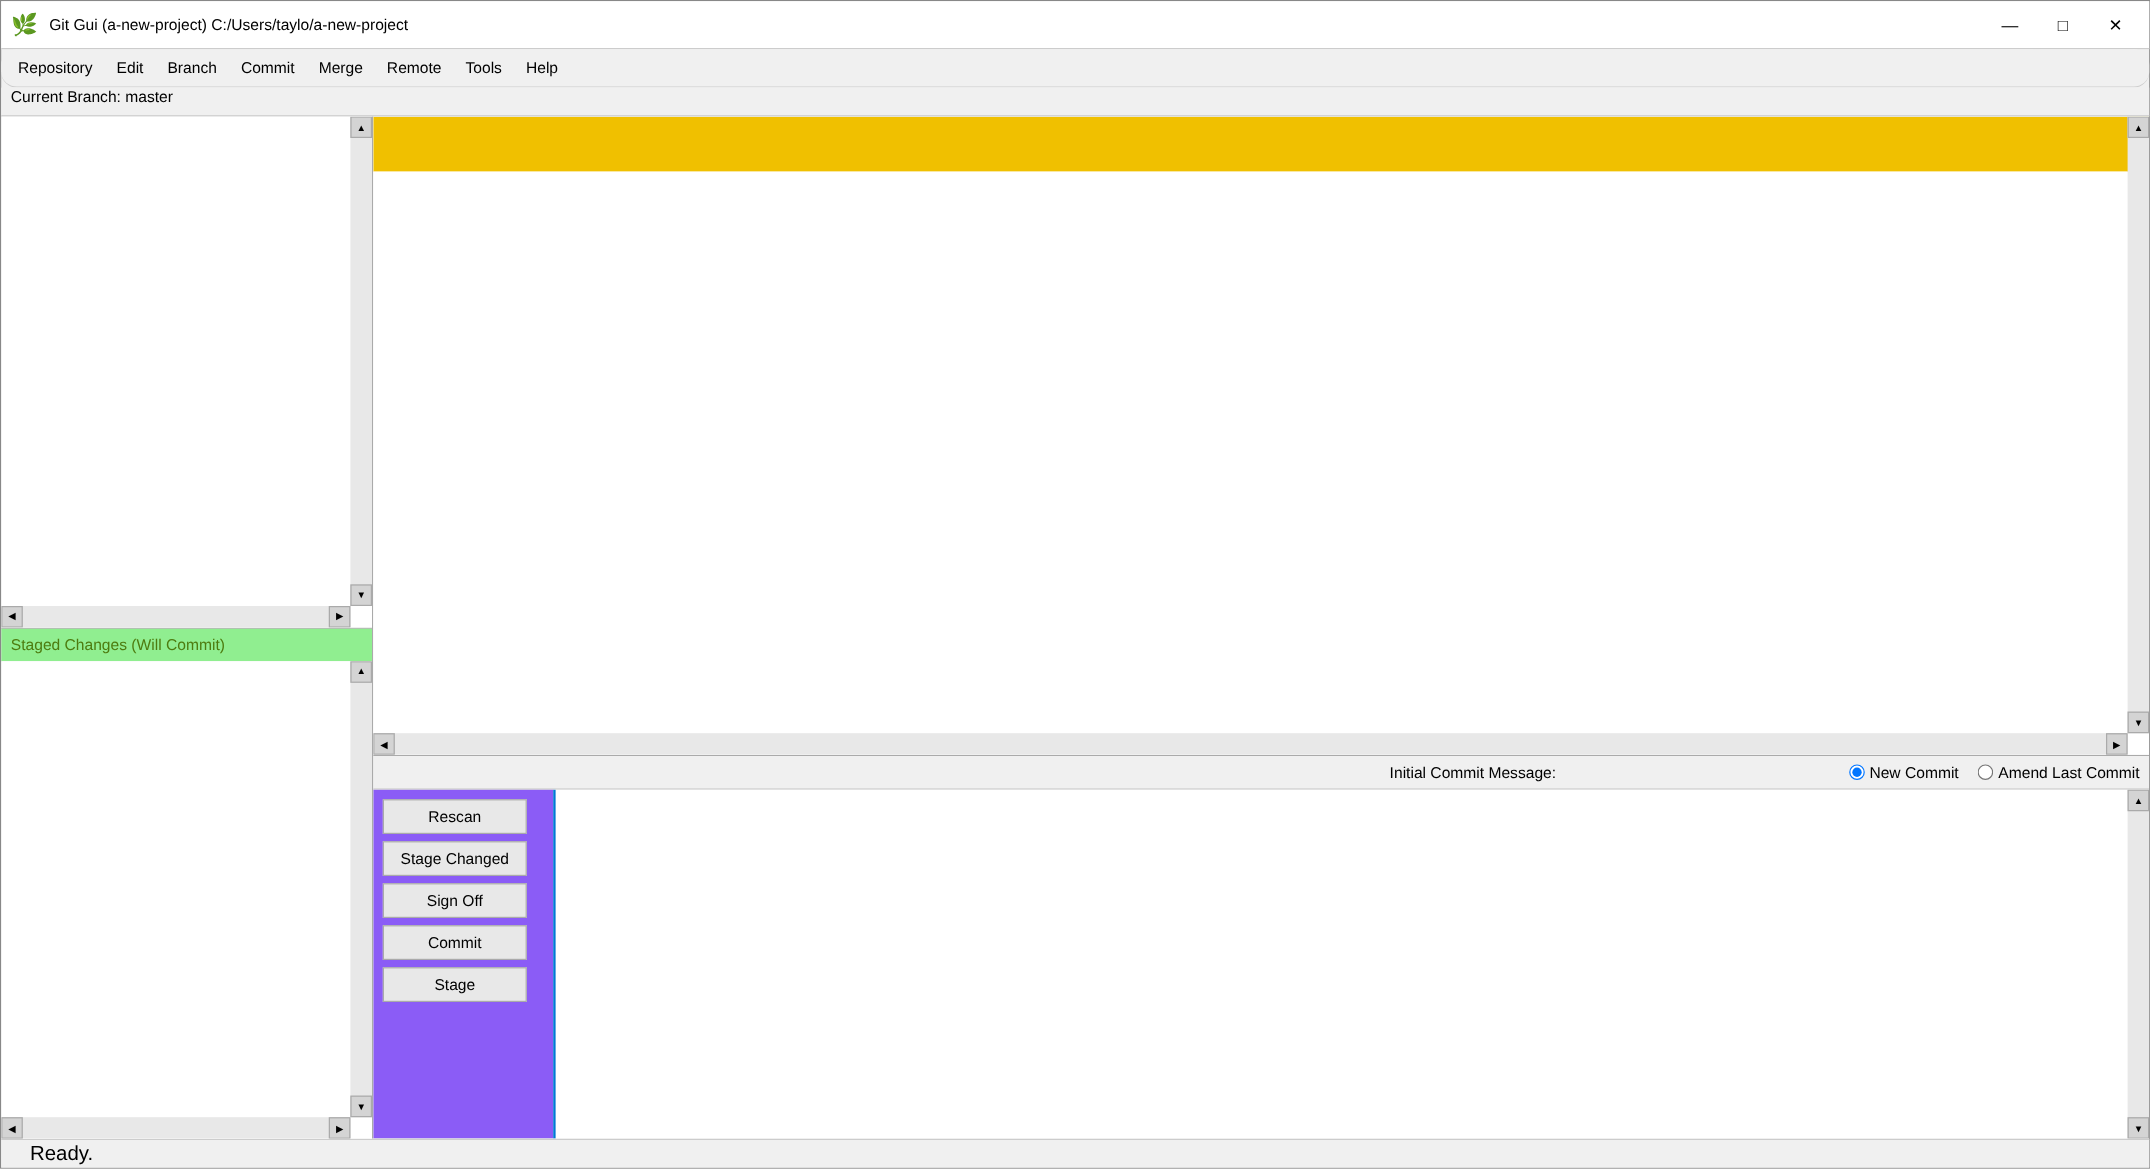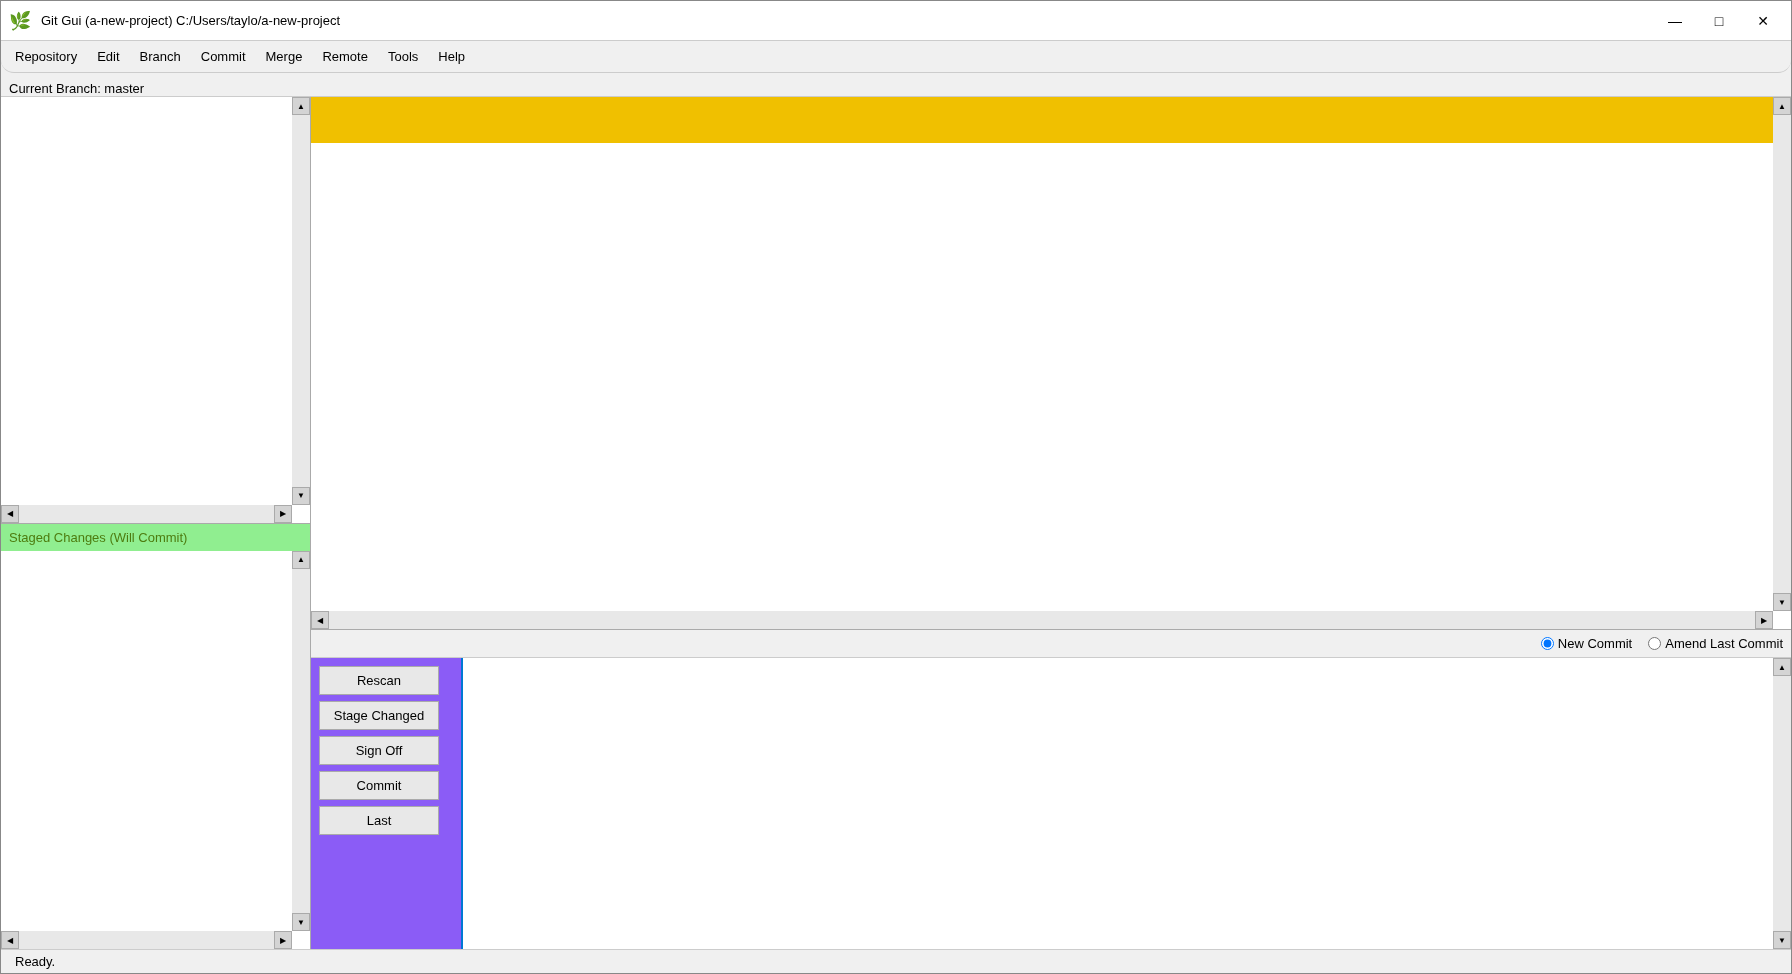--- a/index.html
+++ b/index.html
@@ -91,21 +91,21 @@
       padding: 4px 10px;
       cursor: pointer;
       font-size: 13px;
       color: #000;
     }
 
     .status-bar-top {
       background: #f0f0f0;
       height: 24px;
       display: flex;
-      align-items: flex-end;
+      align-items: flex-start;
       padding: 0 8px;
       font-size: 13px;
       border-bottom: 1px solid #ccc;
       flex-shrink: 0;
     }
 
     .main-area {
       display: flex;
       flex: 1;
       overflow: hidden;
@@ -420,23 +420,23 @@
       cursor: pointer;
       background: #d4d4d4;
       border: 1px solid #aaa;
     }
 
     .status-bar {
       height: 24px;
       background: #f0f0f0;
       display: flex;
       align-items: center;
-      padding: 0 14px;
+      padding: 0 24px;
       border-top: 1px solid #ccc;
-      font-size: 13px;
+      font-size: 17px;
       flex-shrink: 0;
     }
   </style>
 </head>
 <body>
 
 <div class="window">
 
   <div class="title-bar">
     <div class="title-bar-left">
@@ -510,40 +510,41 @@
         <div class="diff-scrollbar-h">
           <div class="diff-scroll-arrow-h-left">◀</div>
           <div class="diff-scroll-arrow-h-right">▶</div>
         </div>
       </div>
 
       <div class="commit-area">
 
         <div class="commit-message-header">
           <div style="flex:1"></div>
+          <span class="commit-message-label">Initial Commit Message:</span>
           <div class="radio-group">
             <label class="radio-label">
               <input type="radio" name="commit-type" checked="" style="">
               <span>New Commit</span>
             </label>
             <label class="radio-label">
               <input type="radio" name="commit-type" style="">
               <span>Amend Last Commit</span>
             </label>
           </div>
         </div>
 
         <div class="commit-body">
 
           <div class="commit-buttons">
             <button class="commit-btn">Rescan</button>
             <button class="commit-btn">Stage Changed</button>
             <button class="commit-btn">Sign Off</button>
             <button class="commit-btn">Commit</button>
-            <button class="commit-btn">Last</button>
+            <button class="commit-btn">Stage</button>
           </div>
 
           <div class="commit-message-input">
             <textarea class="commit-textarea" style=""></textarea>
             <div class="commit-scrollbar-v">
               <div class="commit-scroll-top">▲</div>
               <div class="commit-scroll-bottom">▼</div>
             </div>
           </div>
 

